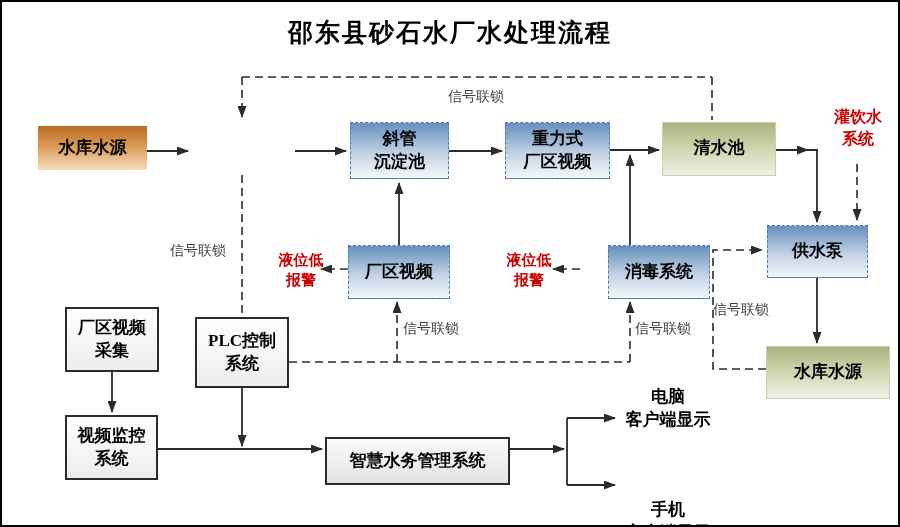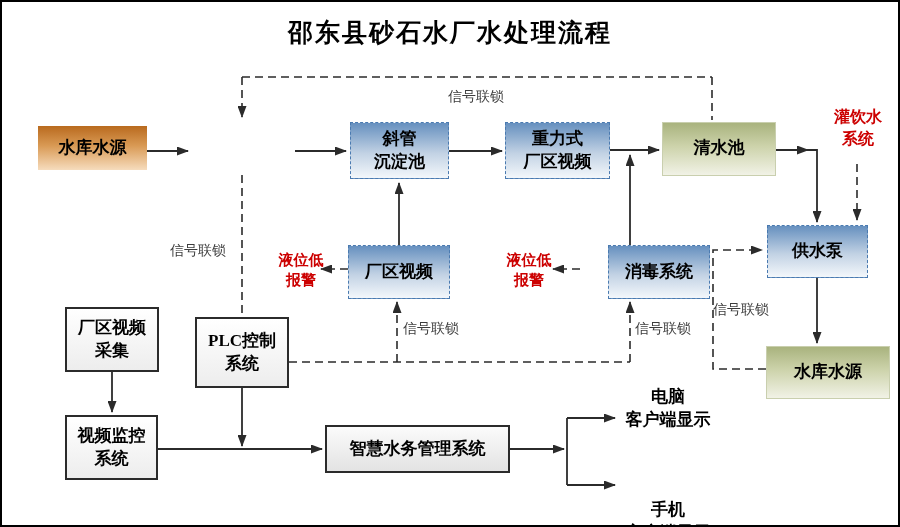--- a/index.html
+++ b/index.html
@@ -30,20 +30,21 @@
     background:linear-gradient(180deg,#a9b37e 0%,#cdd3ab 45%,#f1f2e6 100%);
     border:1px solid #c9cfae;
   }
   .box.plain{
     background:linear-gradient(180deg,#ffffff 0%,#ededed 100%);
     border:2px solid #2b2b2b;
   }
   .box.smart{
     background:linear-gradient(180deg,#fbfbfb 0%,#e3e3e3 100%);
     border:2px solid #2b2b2b;
+    margin-top:12px;
   }
   .flabel{
     position:absolute;white-space:pre-line;text-align:center;color:#000;
     font-size:17px;font-weight:bold;line-height:1.35;
   }
   .flabel.red{color:#cc0000;font-size:15px;}
   .flabel.interlock{
     color:#3c3c3c;font-weight:normal;font-size:14px;white-space:nowrap;
     font-family:"Liberation Serif","DejaVu Serif",serif;
   }

